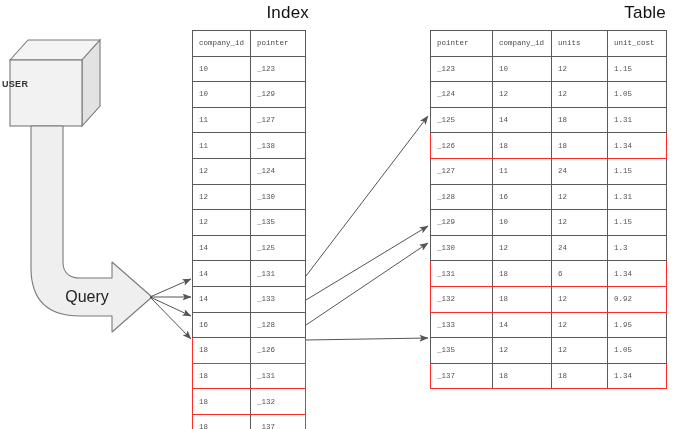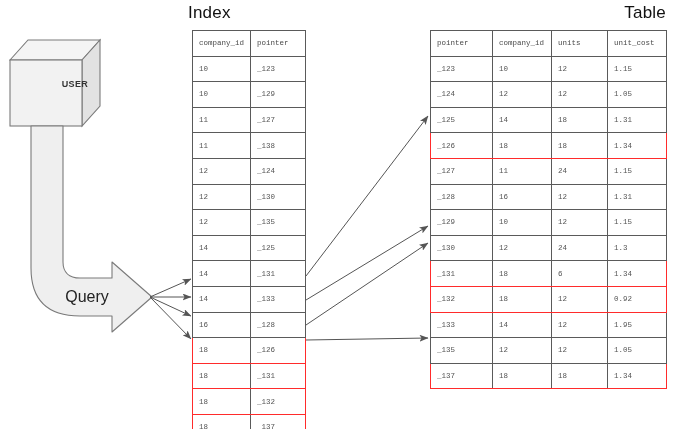--- a/index.html
+++ b/index.html
@@ -18,21 +18,21 @@
 
   
   .title {
     position: absolute;
     font-size: 17px;
     font-weight: 400;
     color: #111111;
     letter-spacing: 0.2px;
     white-space: nowrap;
   }
-  #title-index { left: 188px; top: 3px; width: 113px; text-align: left; }
+  #title-index { left: 196px; top: 3px; width: 113px; text-align: right; }
   #title-table { left: 430px; top: 3px; width: 236px; text-align: right; }
 
   
   .grid {
     position: absolute;
     border-collapse: collapse;
     table-layout: fixed;
     background: #ffffff;
     font-family: "Liberation Mono", monospace;
     font-size: 7.5px;
@@ -71,23 +71,23 @@
 
   
   #artwork {
     position: absolute;
     left: 0; top: 0;
     width: 700px; height: 429px;
     pointer-events: none;
   }
   .user-label {
     position: absolute;
-    left: 14px; top: 79px;
+    left: 2px; top: 79px;
     width: 74px;
-    text-align: right;
+    text-align: left;
     font-size: 9px;
     font-weight: bold;
     color: #333333;
     letter-spacing: 0.3px;
   }
   .query-label {
     position: absolute;
     left: 52px; top: 288px;
     width: 70px;
     text-align: center;

